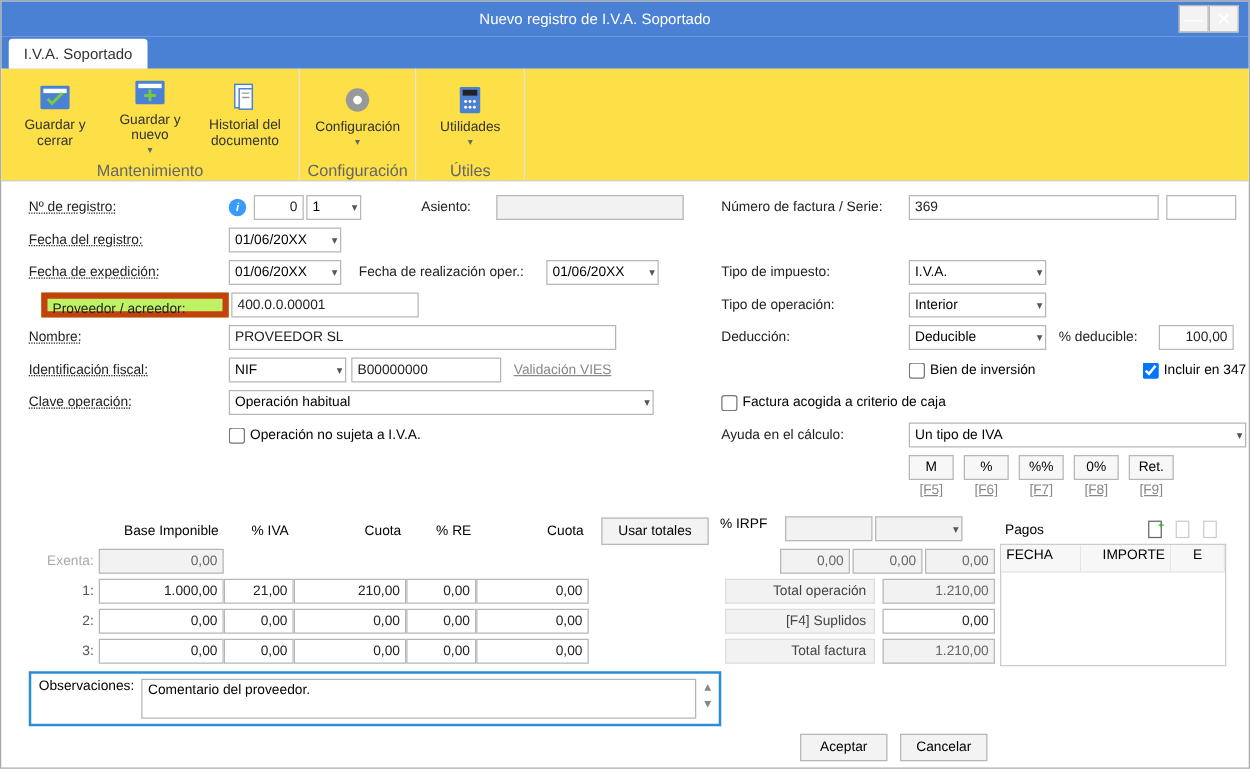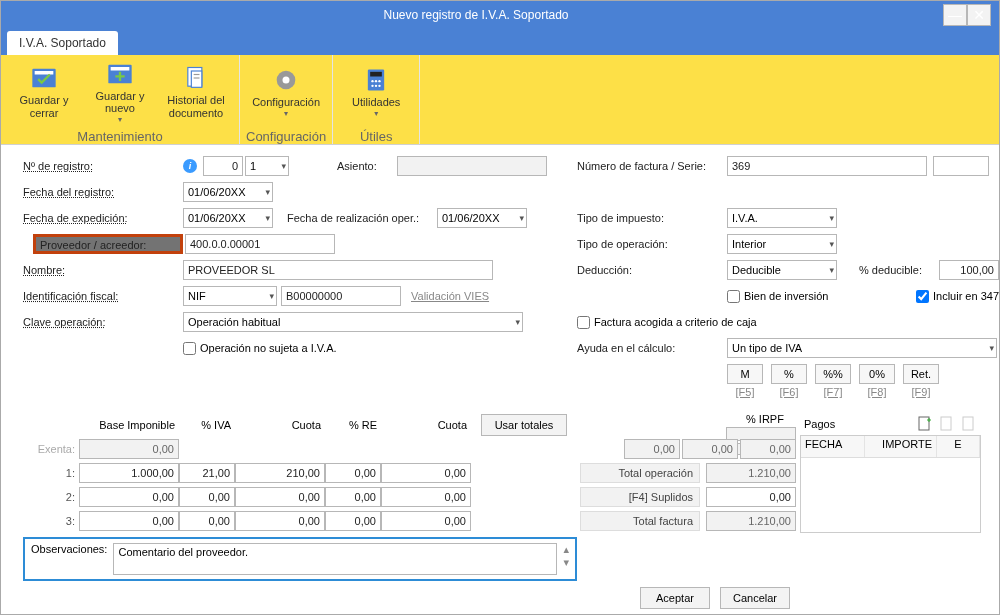--- a/index.html
+++ b/index.html
@@ -49,21 +49,21 @@
 .totals-row .tl { width:120px; text-align:right; background:#f2f2f2; border:1px solid #ddd; height:20px; display:flex; align-items:center; justify-content:flex-end; padding:0 6px; color:#444; }
 .totals-row .tv { width:90px; }
 .obs-box { margin: 4px 22px 0; border:2px solid #2d8cd6; padding:4px 6px; display:flex; gap:6px; align-items:flex-start; width:554px; }
 .obs-box textarea { flex:1; height:32px; border:1px solid #b7b7b7; padding:2px 4px; resize:none; font-family:inherit; font-size:11px; }
 .footer-btns { position:absolute; bottom:6px; left:640px; display:flex; gap:10px; }
 .pagos-head { display:flex; align-items:center; justify-content:space-between; padding:0 4px; height:22px; }
 .pagos-icons { display:flex; gap:6px; margin-left:6px; }
 .pagos-icons svg { width:16px; height:16px; cursor:pointer; }
 .pagos-table-head { display:flex; height:22px; border-bottom:1px solid #ddd; }
 .pagos-table-head > div { border-right:1px solid #e4e4e4; padding:2px 4px; background:#f7f7f7; }
-.irpf-head { display:flex; align-items:flex-end; height:24px; gap:2px;flex-direction:column; }
+.irpf-head { display:flex; align-items:flex-start; height:24px; gap:2px; }
 </style>
 </head>
 <body>
 
 <div class="titlebar">
   <span class="title">Nuevo registro de I.V.A. Soportado</span>
   <span class="btn">—</span>
   <span class="btn">✕</span>
 </div>
 
@@ -167,21 +167,21 @@
         </div>
       <div style="width:14px"></div>
       <div class="label" style="width:150px">Fecha de realización oper.:</div>
       <div class="select" style="width:90px">
           <span>01/06/20XX</span>
           <span class="caret">▾</span>
         </div>
     </div>
     <div class="row">
       <div style="width:10px"></div>
-      <div class="label" style="width:150px;border:3px solid #c2410c;height:20px;padding:2px 4px;background:#737373">Proveedor / acreedor:</div>
+      <div class="label" style="width:150px;border:5px solid #c2410c;height:20px;padding:2px 4px;background:#bef264">Proveedor / acreedor:</div>
       <input class="input" style="width: 150px; margin-left: 2px;" value="400.0.0.00001">
     </div>
     <div class="row">
       <div class="label label-u">Nombre:</div>
       <input class="input" style="width: 310px;" value="PROVEEDOR SL">
     </div>
     <div class="row">
       <div class="label label-u">Identificación fiscal:</div>
       <div class="select" style="width:94px">
           <span>NIF</span>
@@ -226,21 +226,21 @@
           <span>Interior</span>
           <span class="caret">▾</span>
         </div>
     </div>
     <div class="row">
       <div class="label" style="width:150px">Deducción:</div>
       <div class="select" style="width:110px">
           <span>Deducible</span>
           <span class="caret">▾</span>
         </div>
-      <div class="label" style="width:80px;margin-left:22px">% deducible:</div>
+      <div class="label" style="width:80px;margin-left:10px">% deducible:</div>
       <input class="input num-input" style="width: 60px;" value="100,00">
     </div>
     <div class="row">
       <div class="label" style="width:150px"></div>
       <label class="check">
           <input type="checkbox" style="">
           <span>Bien de inversión</span>
         </label>
       <div style="flex:1"></div>
       <label class="check">

